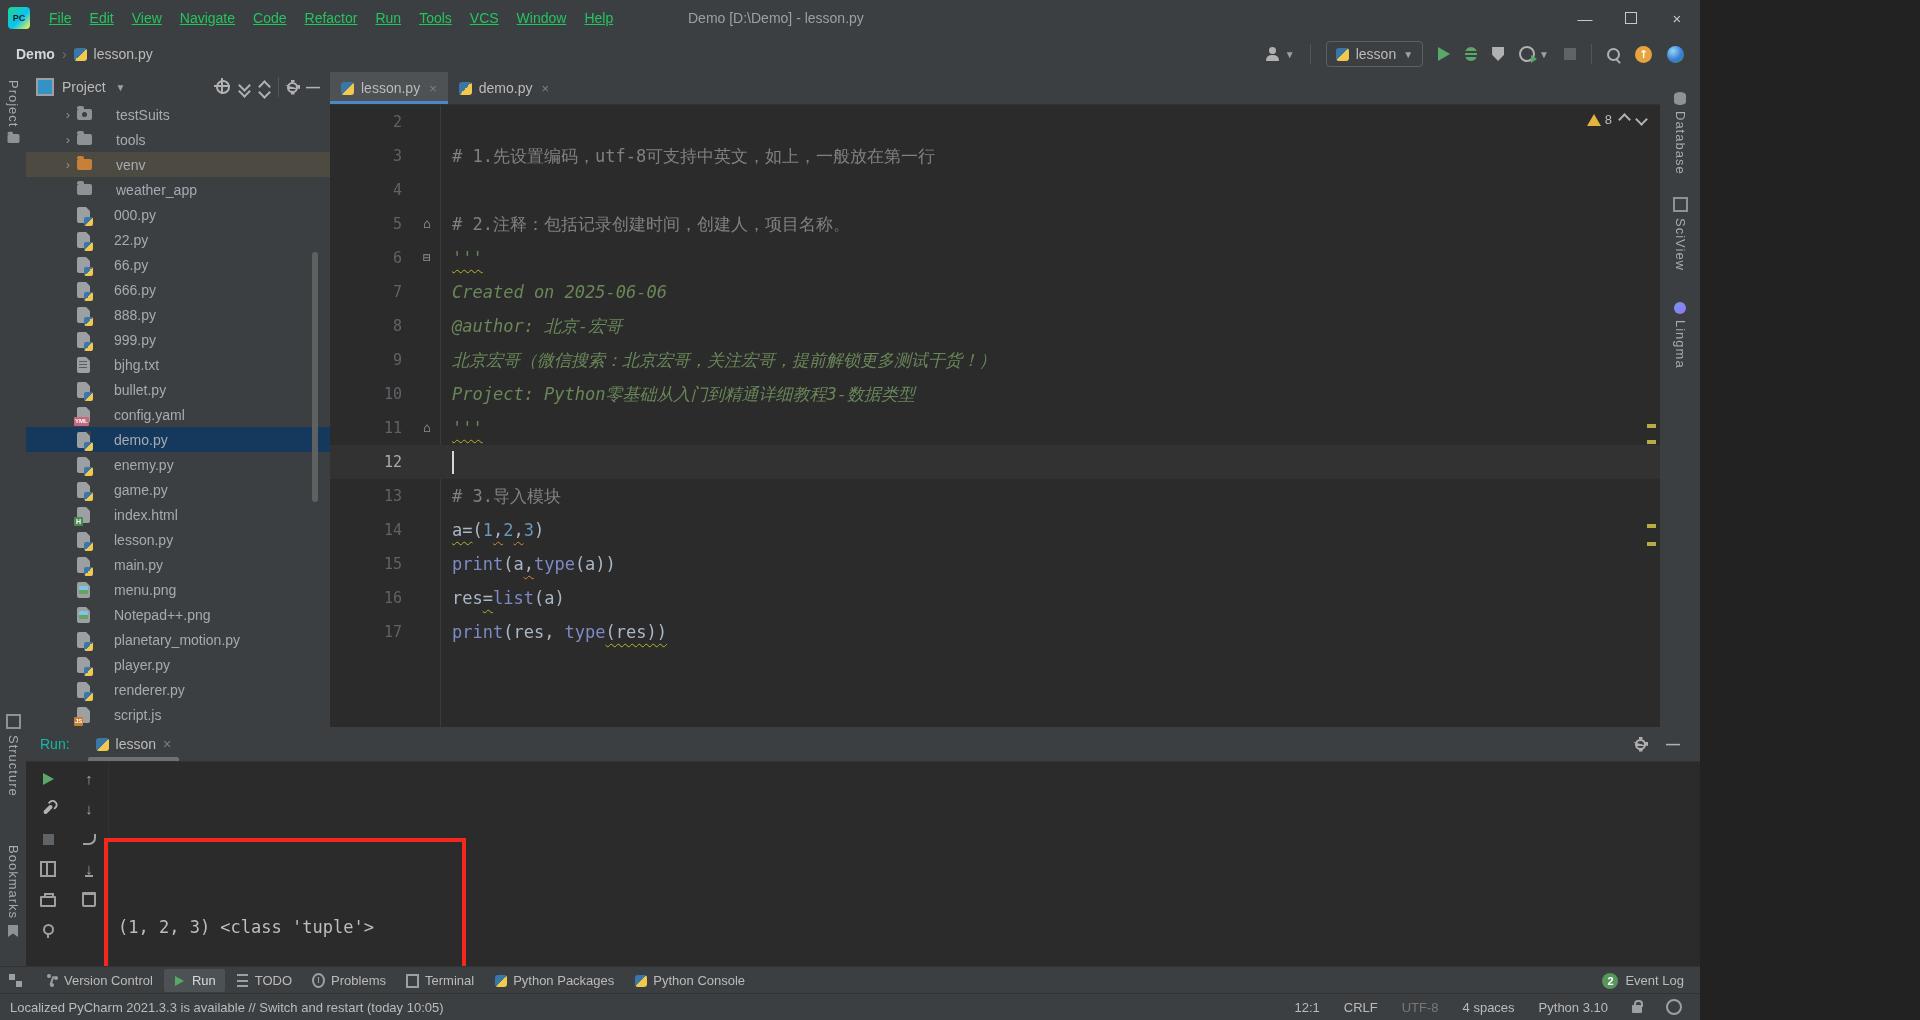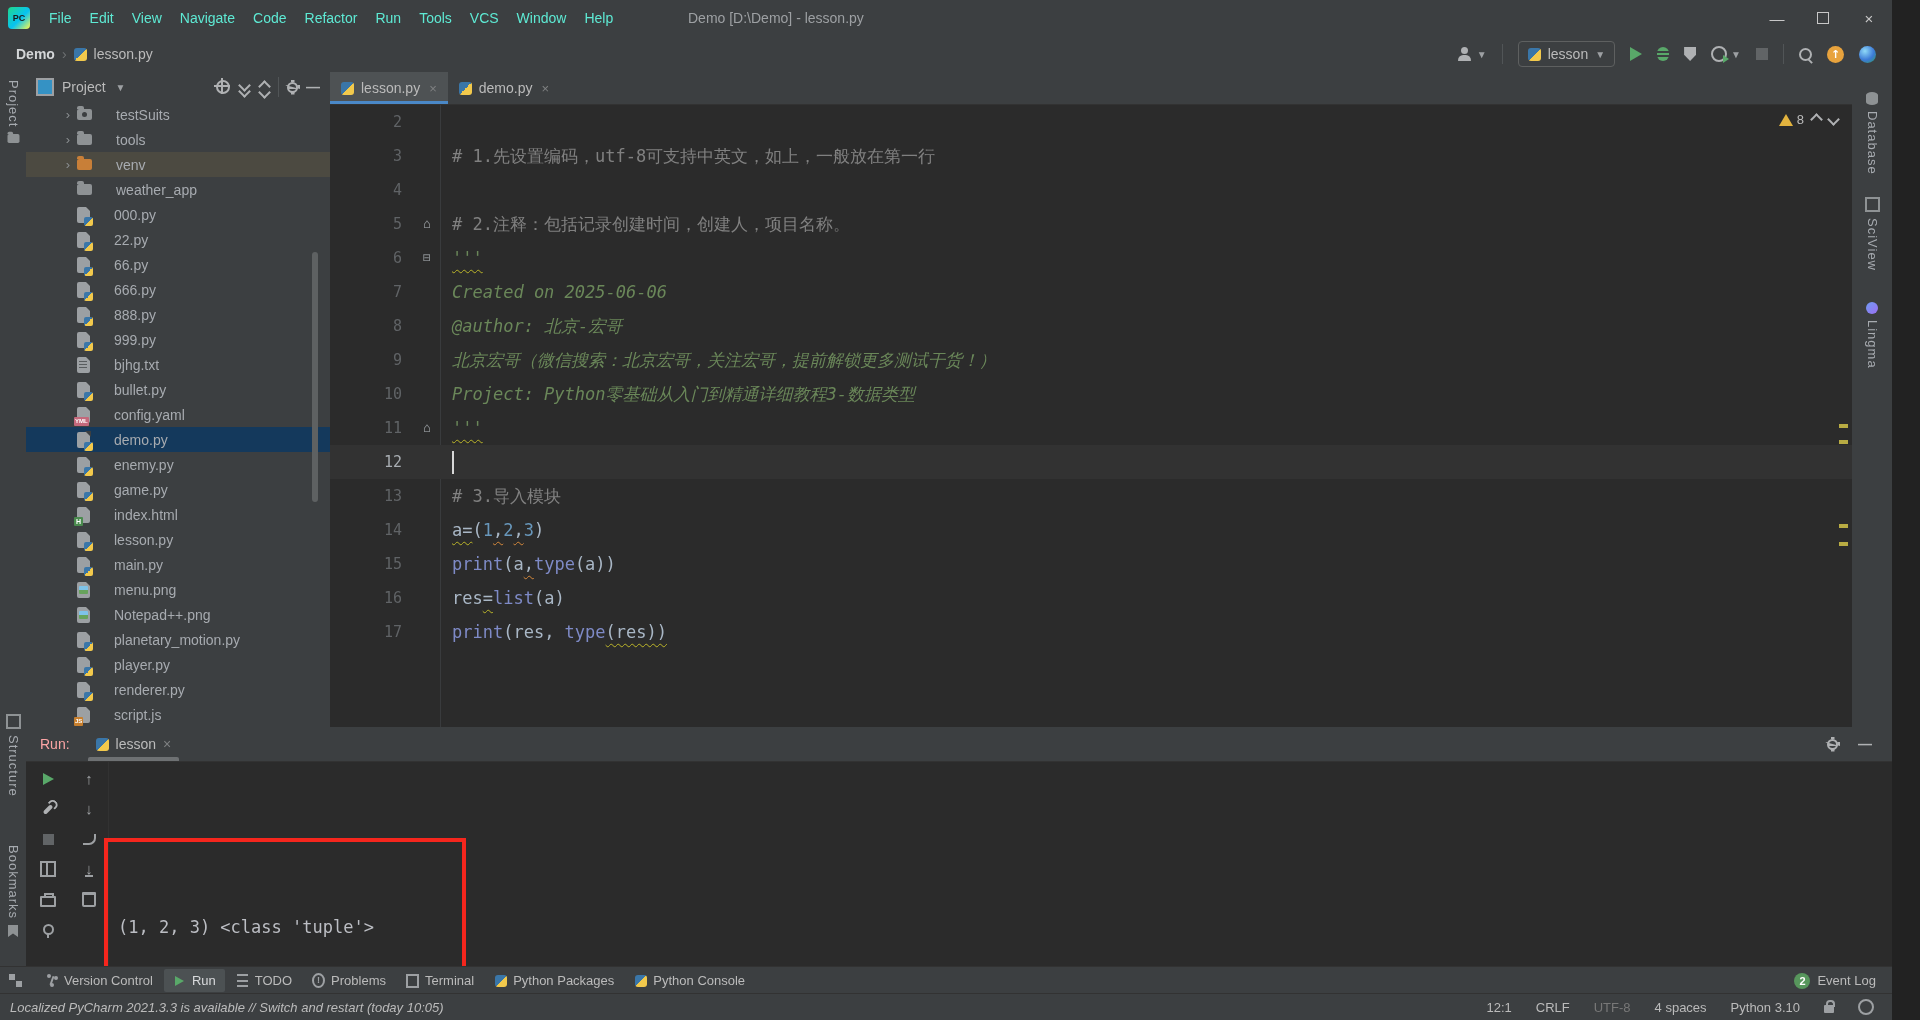--- a/index.html
+++ b/index.html
@@ -1,26 +1,26 @@
 <!DOCTYPE html>
 <html><head>
 <meta charset="utf-8">
 <style>
   html,body{margin:0;padding:0;background:#222;}
-  #app{position:relative;width:1892px;height:1020px;background:#3c3f41;color:#bbbbbb;
+  #app{position:relative;width:1700px;height:1020px;background:#3c3f41;color:#bbbbbb;
        font-family:"Liberation Sans",sans-serif;overflow:hidden;font-size:14px;}
   .flex{display:flex;align-items:center;}
 
   
   .titlebar{position:absolute;left:0;top:0;right:0;height:36px;display:flex;align-items:center;background:#3c3f41;}
   .logo{width:22px;height:22px;margin-left:8px;border-radius:4px;
         background:linear-gradient(135deg,#21d789,#07c3f2 55%,#fcf84a);
         display:flex;align-items:center;justify-content:center;font:bold 9px "Liberation Sans",sans-serif;color:#1a1a1a;}
   .menus{display:flex;margin-left:10px;}
-  .menu{padding:0 9px;line-height:36px;color:#5eead4;cursor:default;}
+  .menu{padding:0 9px;line-height:36px;color:#22c55e;cursor:default;text-decoration:underline;}
   .wintitle{position:absolute;left:688px;color:#9da0a3;}
   .winctl{margin-left:auto;display:flex;height:36px;}
   .winbtn{width:46px;height:36px;display:flex;align-items:center;justify-content:center;color:#c8c8c8;font-size:15px;}
   .ic-max{width:10px;height:10px;border:1.5px solid #c8c8c8;display:inline-block;}
 
   
   .navbar{position:absolute;left:0;top:36px;right:0;height:36px;display:flex;align-items:center;border-bottom:1px solid #323232;background:#3c3f41;}
   .crumbs{display:flex;align-items:center;gap:7px;margin-left:16px;}
   .crumb-project{font-weight:bold;color:#d4d6d8;}
   .crumb-sep{color:#6e7173;}
@@ -124,21 +124,21 @@
   .tk.com{color:#808080;} .tk.doc{color:#6a8759;} .tk.doci{color:#6a8759;font-style:italic;margin-top:10px;}
   .tk.d{color:#a9b7c6;} .tk.n{color:#6897bb;} .tk.b{color:#7e8ac6;}
   .tk.sqy{text-decoration:underline wavy #bbb529 1px;text-underline-offset:5px;}
   .tk.sqo{text-decoration:underline wavy #d5883b 1px;text-underline-offset:5px;}
   .inspections{position:absolute;top:40px;right:14px;display:flex;align-items:center;gap:8px;font:13px "Liberation Sans",sans-serif;color:#bbbbbb;z-index:5;}
   .stick{position:absolute;right:4px;width:9px;height:4px;background:#b8ab43;}
 
   
   .runpanel{position:absolute;left:26px;right:0;top:727px;height:240px;background:#2b2b2b;}
   .rhead{height:34px;background:#3c3f41;border-bottom:1px solid #323232;display:flex;align-items:center;}
-  .rhead .rlabel{margin-left:14px;color:#fca5a5;}
+  .rhead .rlabel{margin-left:14px;color:#14b8a6;}
   .rtab{display:flex;align-items:center;gap:7px;padding:0 12px;height:100%;position:relative;margin-left:14px;}
   .rtab::after{content:"";position:absolute;left:4px;right:4px;bottom:0;height:4px;background:#6e7173;border-radius:2px 2px 0 0;}
   .rhead .hsp{flex:1;}
   .rhead .ricons{display:flex;align-items:center;gap:20px;padding-right:20px;}
   .rtools{position:absolute;left:0;top:34px;bottom:0;width:44px;display:flex;flex-direction:column;align-items:center;padding-top:10px;gap:14px;}
   .rtools2{position:absolute;left:44px;top:34px;bottom:0;width:38px;display:flex;flex-direction:column;align-items:center;padding-top:10px;gap:14px;border-right:1px solid #323232;}
   .tico{color:#9da0a3;font-size:15px;line-height:16px;height:16px;display:flex;align-items:center;justify-content:center;}
   .ic-wrench{width:4px;height:11px;background:#afb1b3;border-radius:2px;transform:rotate(45deg);position:relative;display:inline-block;}
   .ic-wrench::before{content:"";position:absolute;top:-6px;left:-3px;width:6px;height:5px;border:2px solid #afb1b3;border-bottom:none;border-radius:5px 5px 0 0;}
   .ic-layout{width:12px;height:12px;border:2px solid #9da0a3;position:relative;display:inline-block;}
@@ -165,21 +165,21 @@
   .ic-prob{width:11px;height:11px;border:2px solid #9da0a3;border-radius:50%;color:#9da0a3;font:bold 9px/11px "Liberation Sans",sans-serif;text-align:center;}
   .ic-term{width:11px;height:10px;border:2px solid #9da0a3;}
   .ic-branch{position:relative;width:12px;height:13px;}
   .ic-branch::before{content:"";position:absolute;left:5px;top:2px;width:2px;height:9px;background:#9da0a3;transform:rotate(20deg);}
   .ic-branch::after{content:"";position:absolute;width:4px;height:4px;border-radius:50%;background:#9da0a3;left:1px;top:0;box-shadow:7px 2px 0 #9da0a3,3px 9px 0 #9da0a3;}
   .blog{margin-left:auto;display:flex;align-items:center;gap:7px;padding-right:16px;}
   .badge{width:16px;height:16px;border-radius:50%;background:#57965c;color:#fff;font:bold 11px/16px "Liberation Sans",sans-serif;text-align:center;}
 
   
   .sbar{position:absolute;left:0;right:0;bottom:0;height:26px;background:#3c3f41;border-top:1px solid #323232;display:flex;align-items:center;font-size:13px;color:#bbbbbb;}
-  .smsg{margin-left:10px;font-style:italic;}
+  .smsg{margin-left:10px;}
   .sright{margin-left:auto;display:flex;align-items:center;gap:24px;padding-right:18px;}
   .sright .dim{color:#787878;}
 </style>
 </head>
 <body>
 
 <div id="app">
 
   <div class="titlebar">
     <div class="logo">PC</div>

